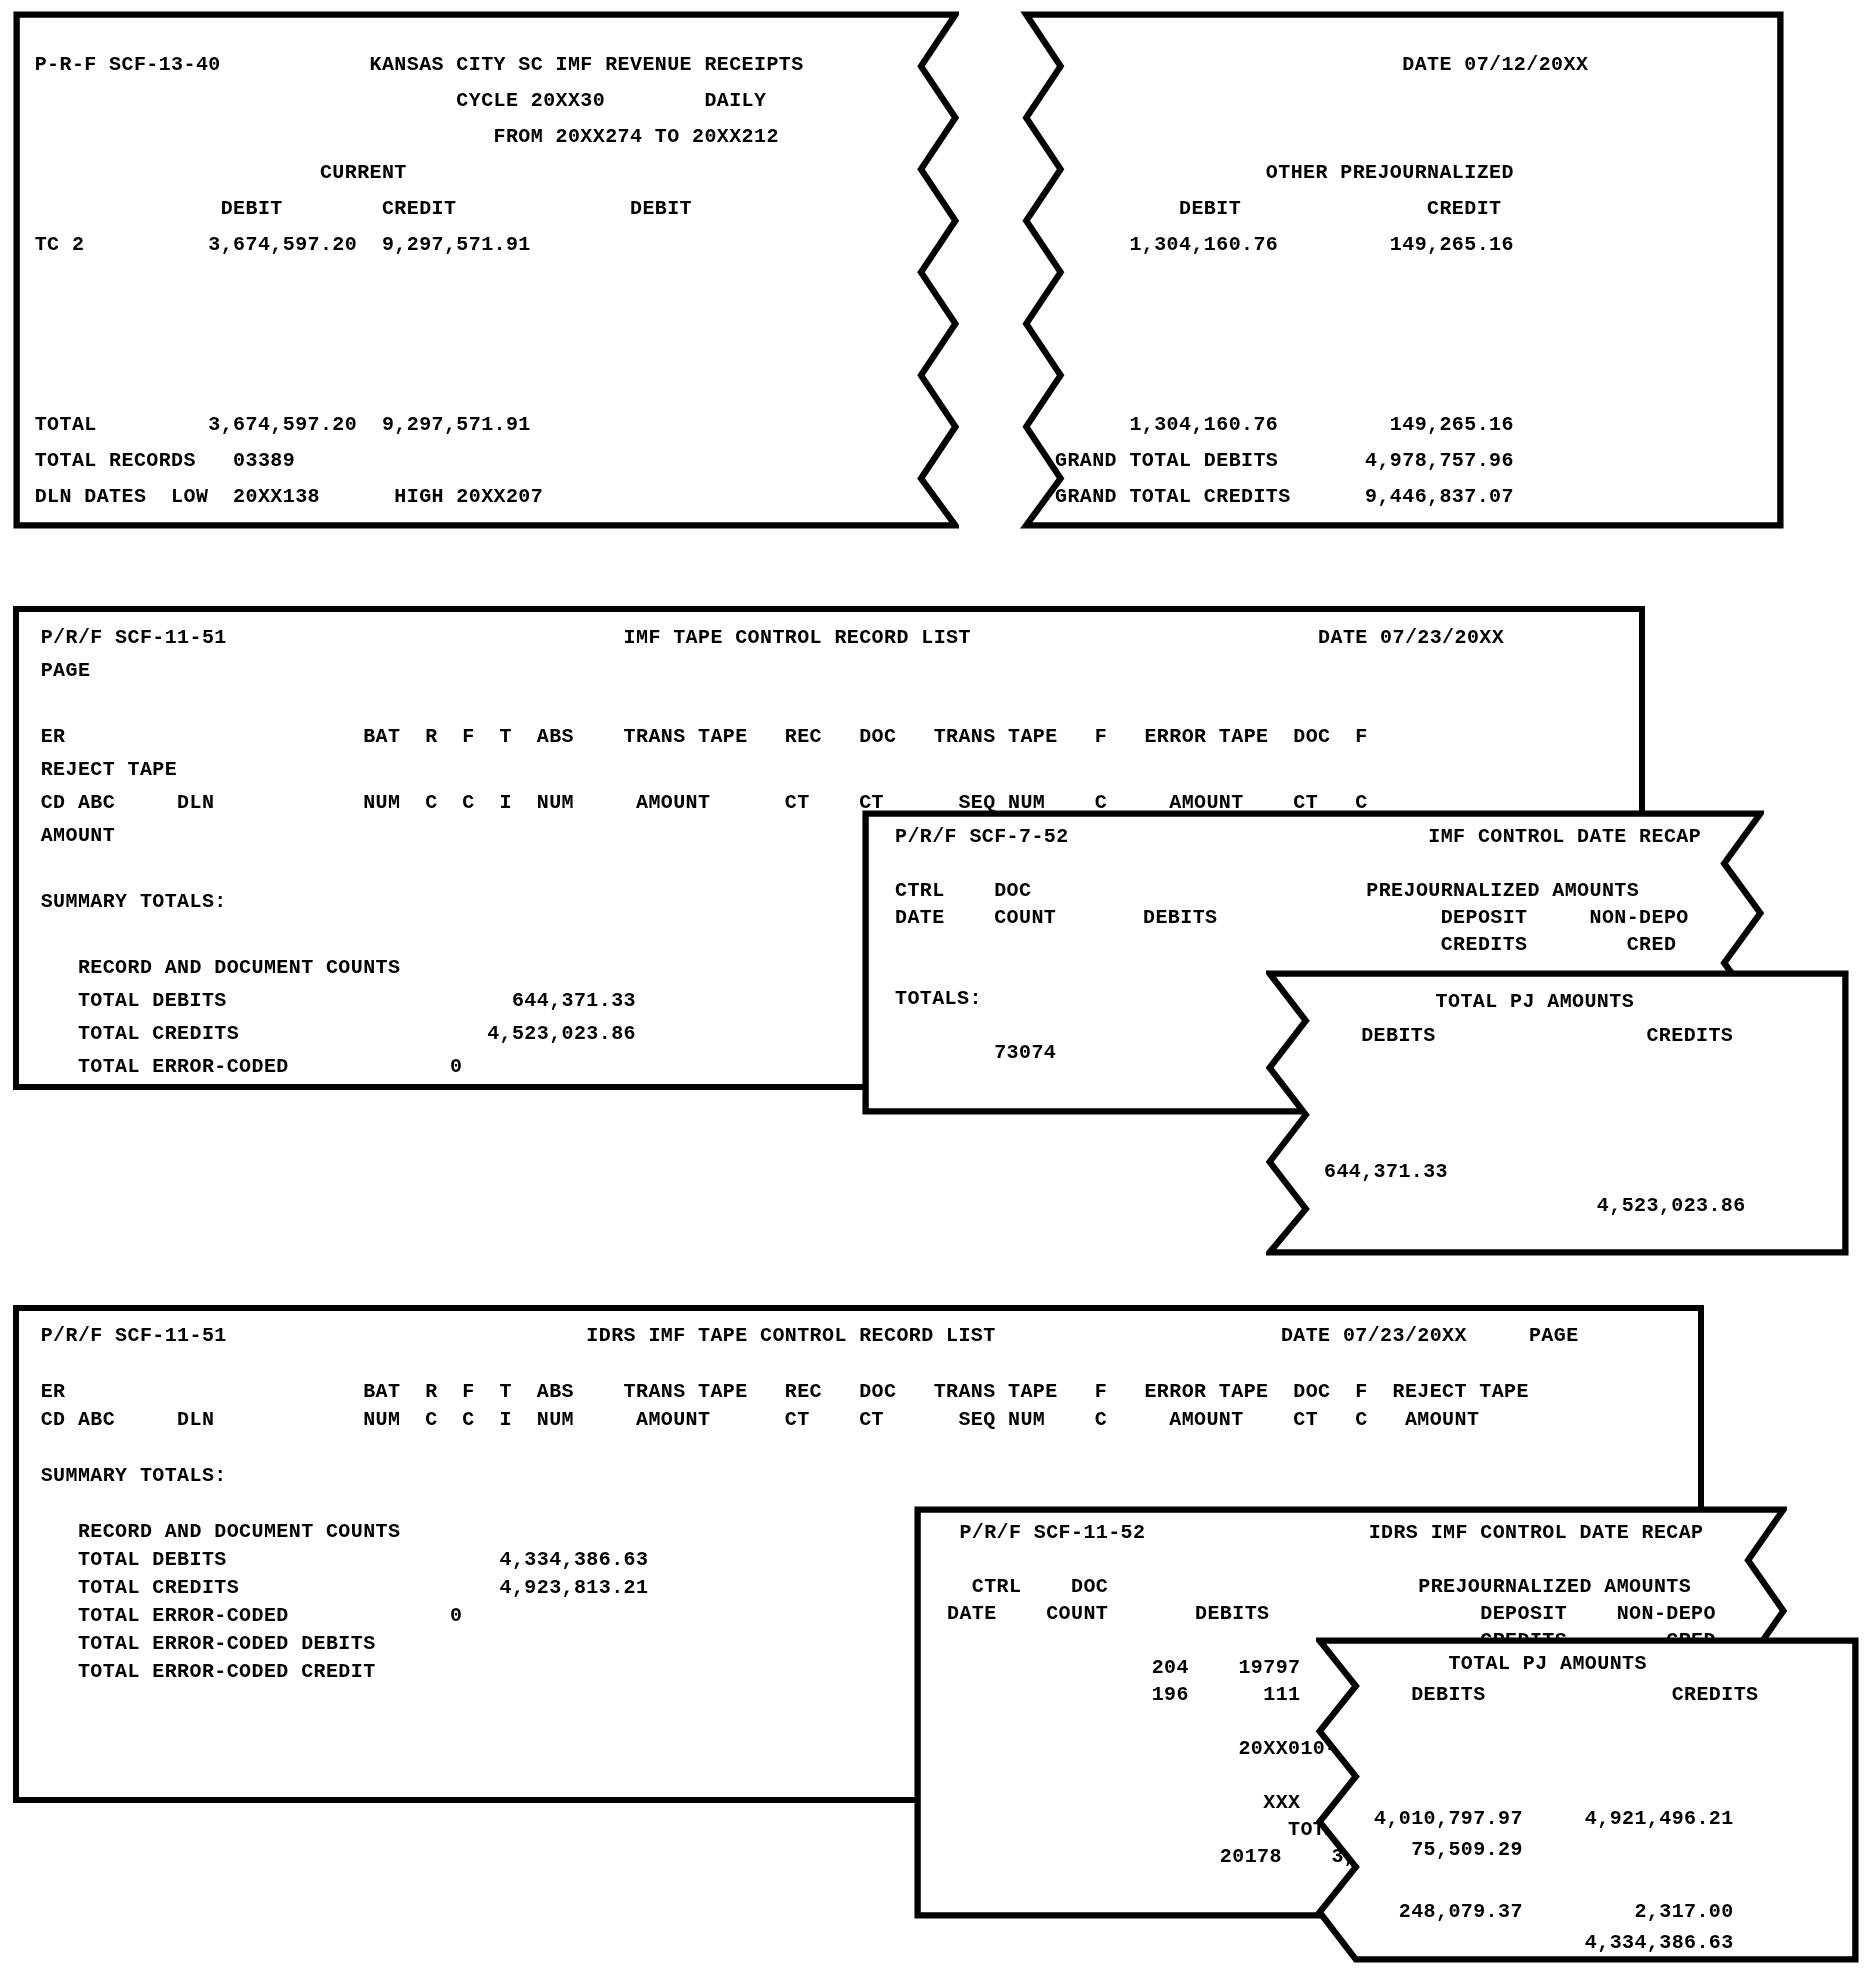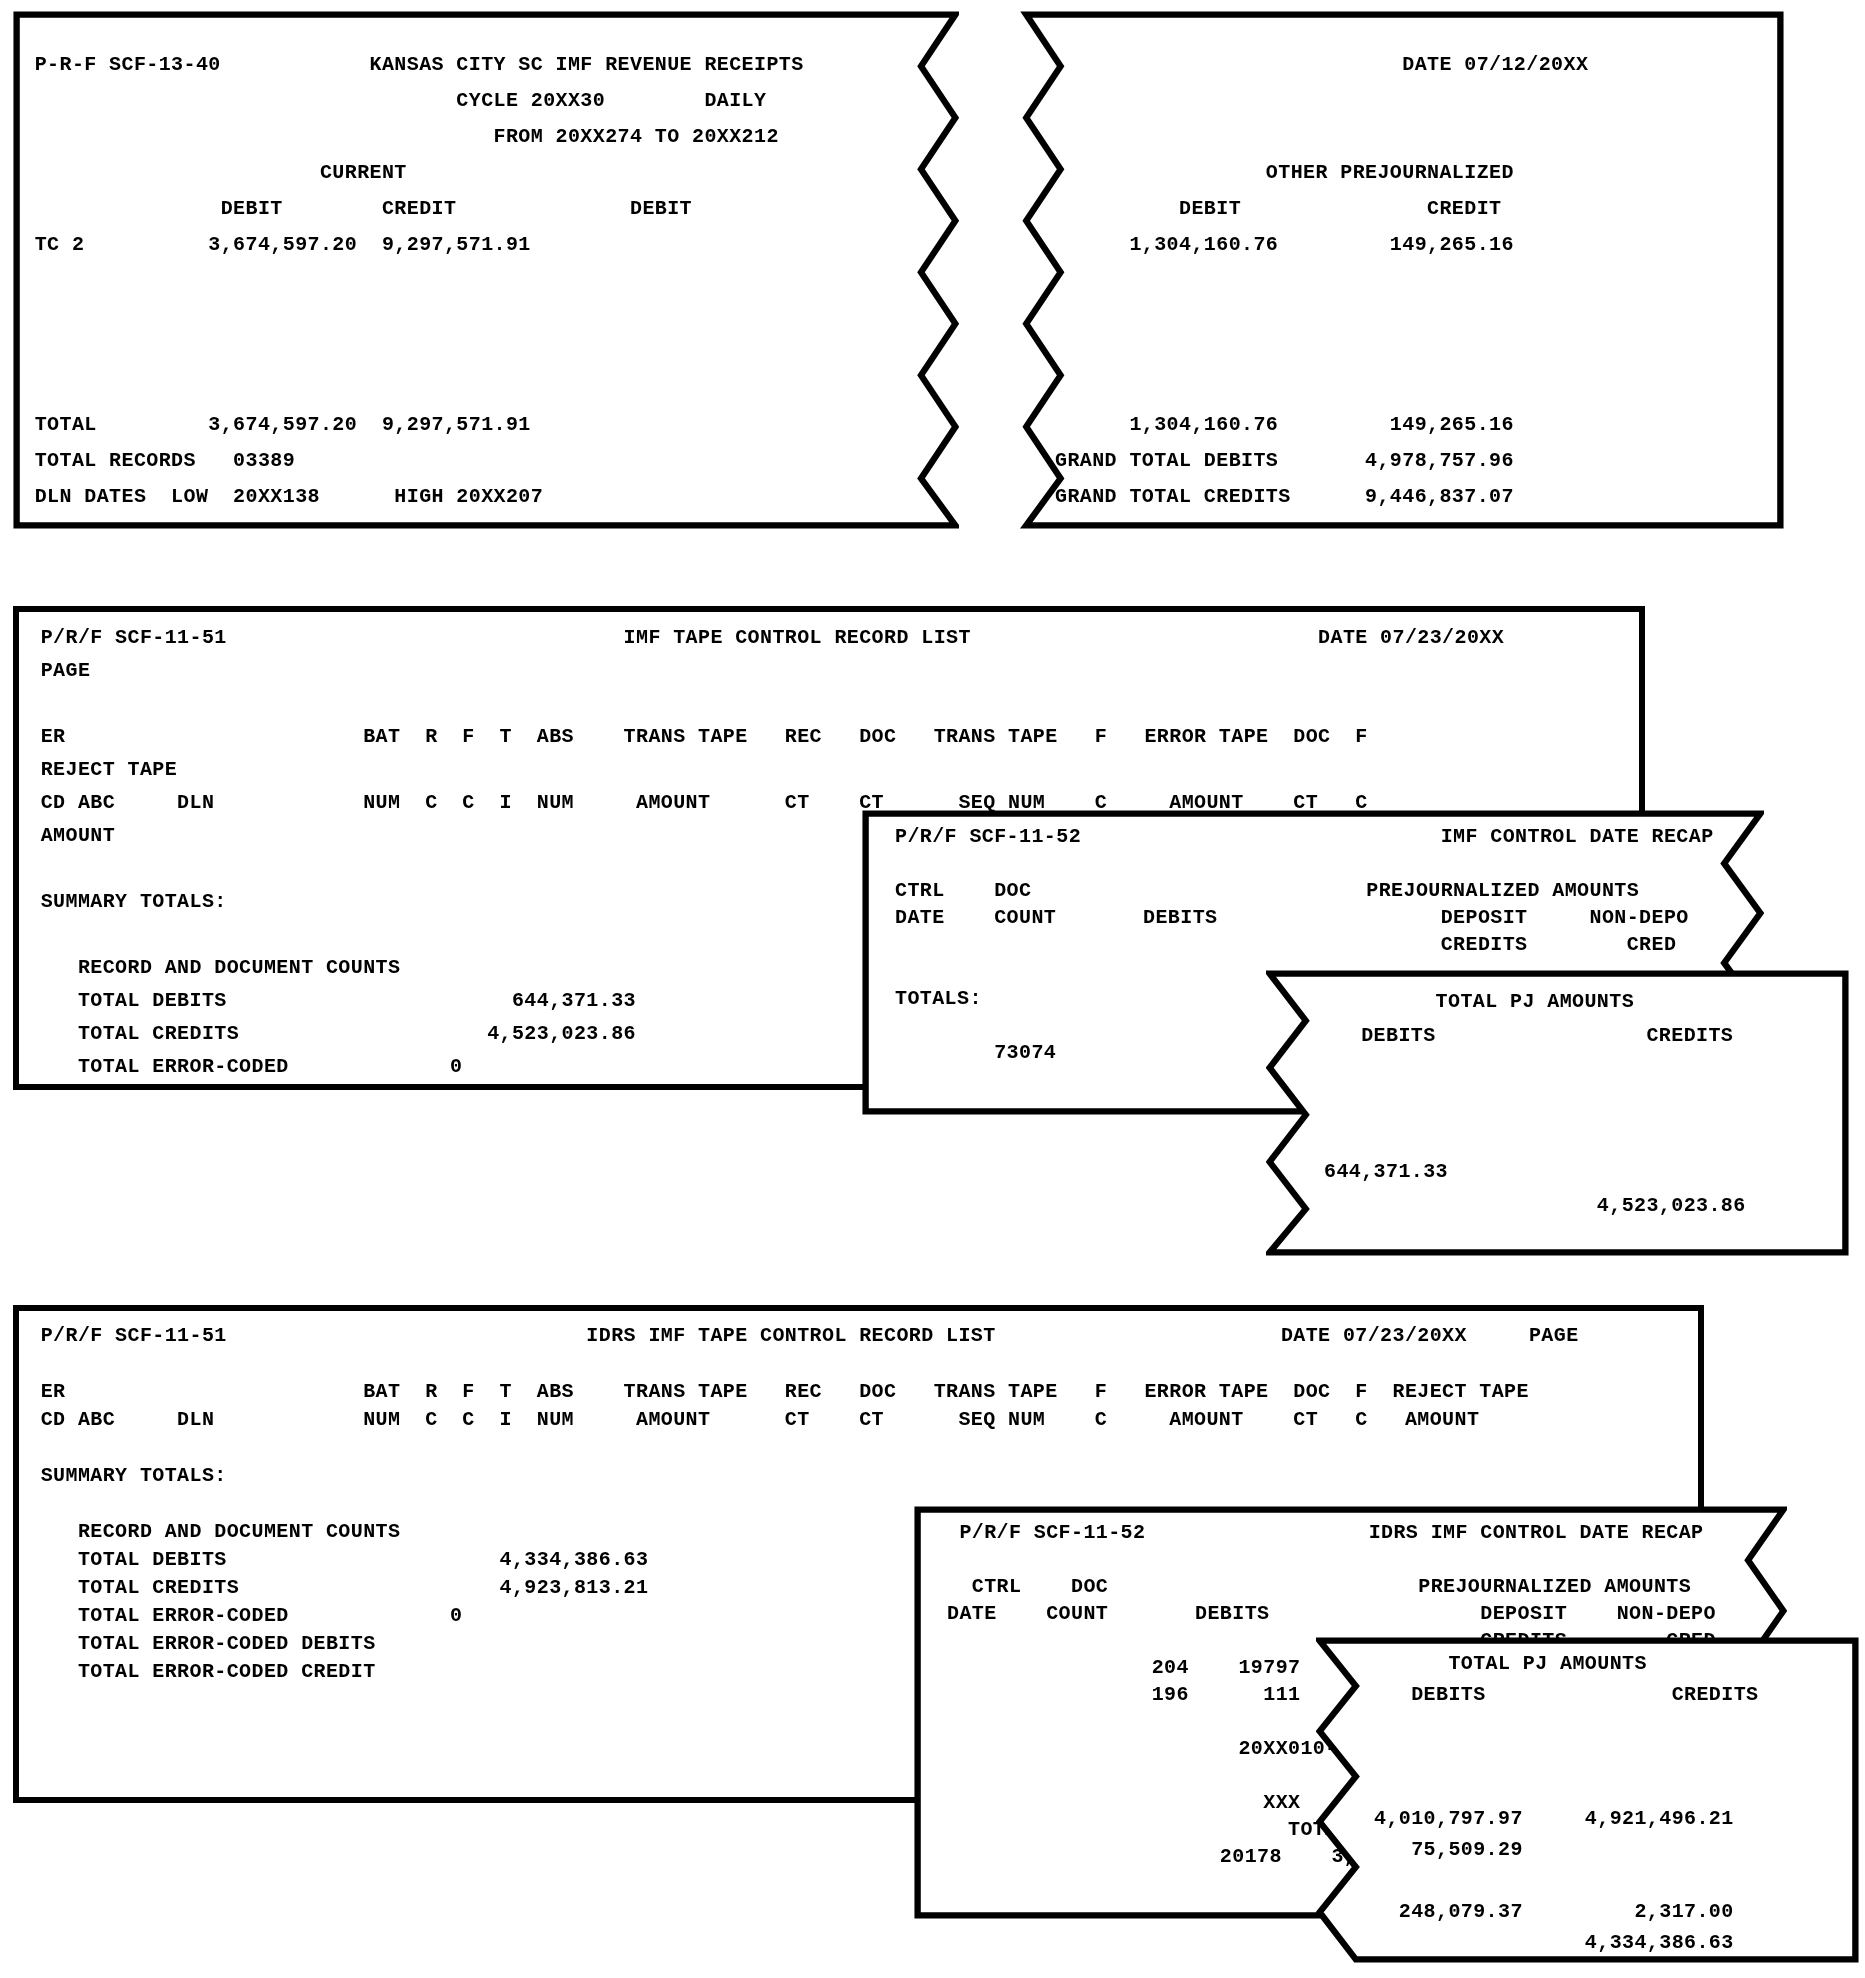--- a/index.html
+++ b/index.html
@@ -120,21 +120,21 @@
    TOTAL DEBITS                       644,371.33
    TOTAL CREDITS                    4,523,023.86
    TOTAL ERROR-CODED             0
    TOTAL ERROR-CODED DEBITS</pre>
   </div>
 
   <div class="panel" id="mb">
     <svg class="frame" viewBox="0 0 997 337" preserveAspectRatio="none">
       <path d="M4,4 H993 l-40,55 l40,55 l-40,55 l40,55 l-40,55 l40,54 H4 Z" fill="#ffffff" stroke="#000000" stroke-width="7"></path>
     </svg>
-    <pre class="content">P/R/F SCF-11-52                             IMF CONTROL DATE RECAP
+    <pre class="content">P/R/F SCF-7-52                             IMF CONTROL DATE RECAP
 
 CTRL    DOC                           PREJOURNALIZED AMOUNTS
 DATE    COUNT       DEBITS                  DEPOSIT     NON-DEPO
                                             CREDITS        CRED
 
 TOTALS:
 
         73074</pre>
   </div>
 

